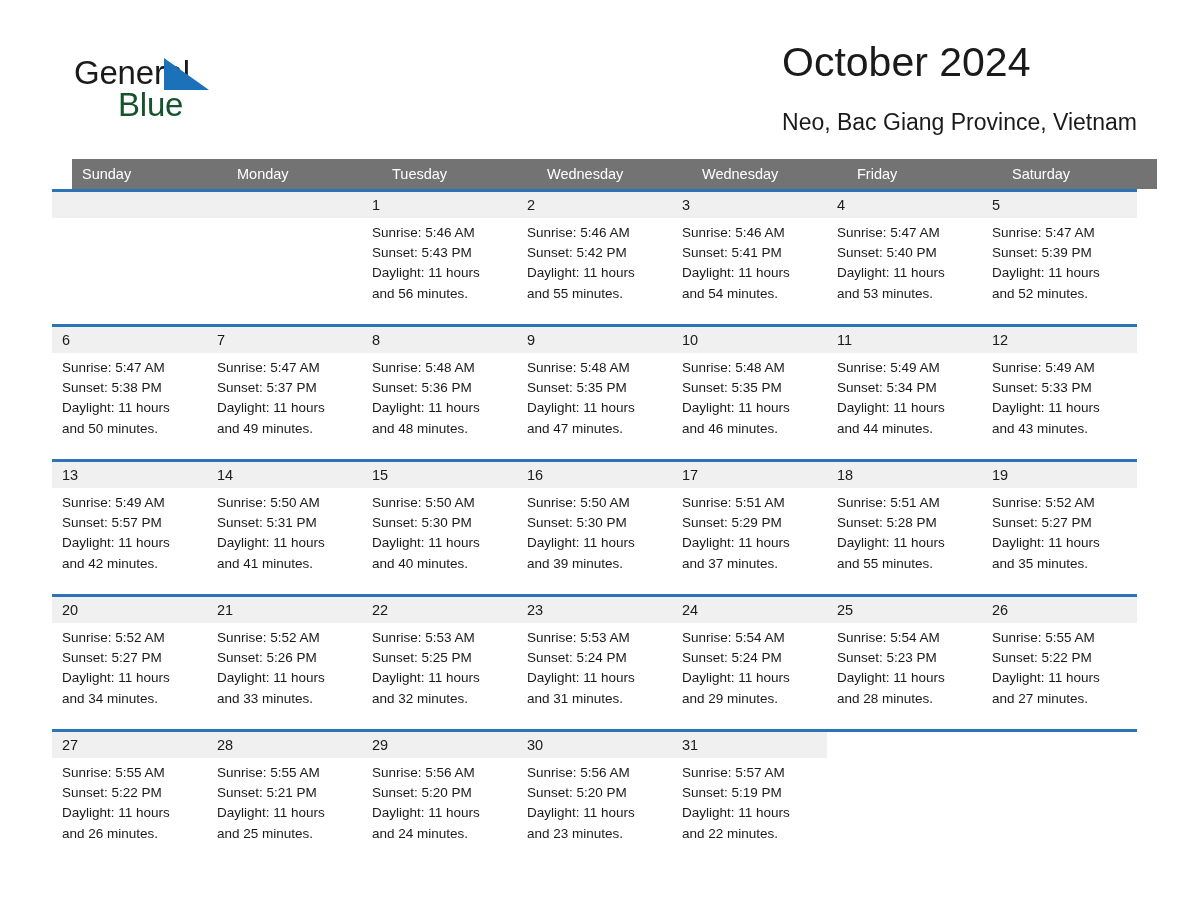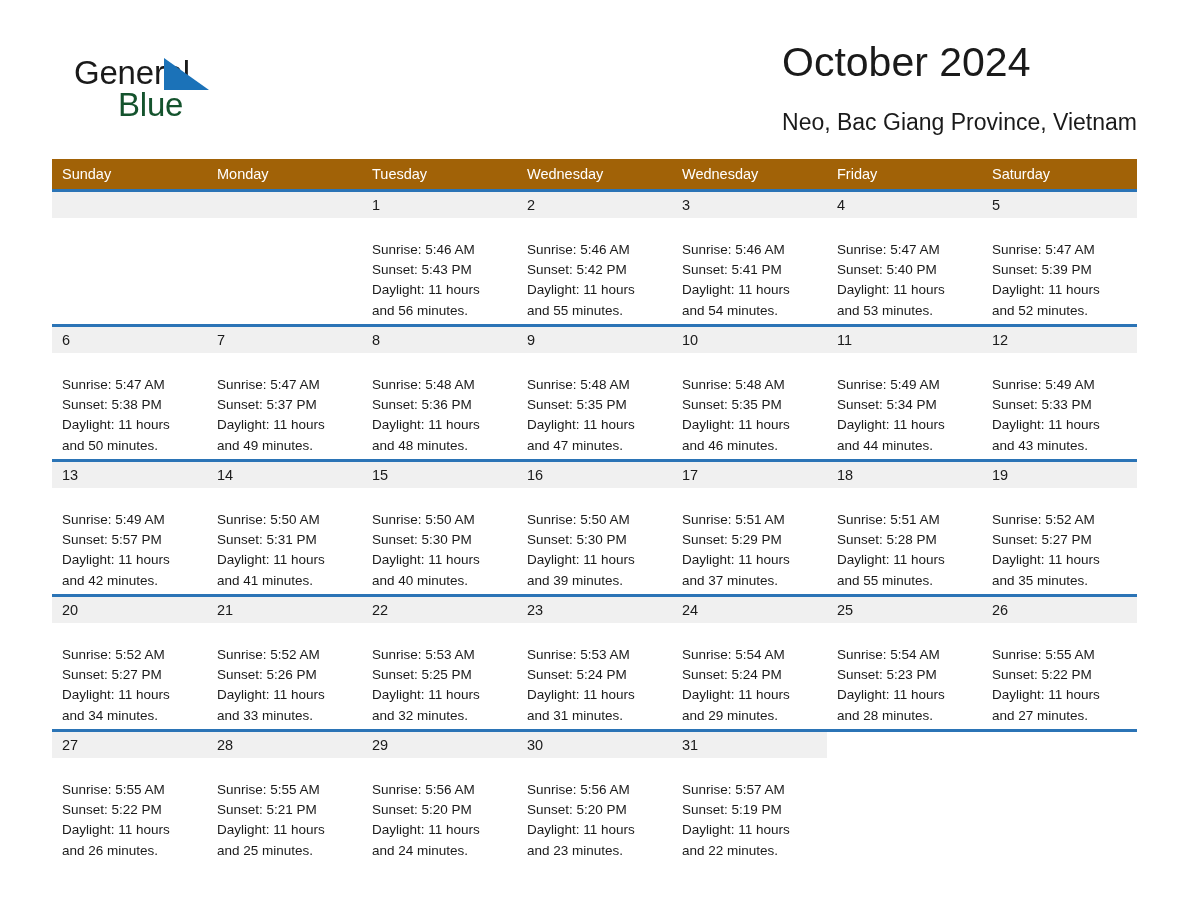--- a/index.html
+++ b/index.html
@@ -90,22 +90,23 @@
   
   .calendar {
     position: absolute;
     left: 52px;
     top: 159px;
     width: 1085px;
   }
   .weekday-row {
     display: flex;
     width: 100%;
-    background: #a16207;
+    background: #737373;
     height: 30px;
+    margin-left: 20px;
   }
   .weekday {
     flex: 1 1 0;
     min-width: 0;
     color: #ffffff;
     font-size: 14.5px;
     line-height: 30px;
     padding-left: 10px;
     box-sizing: border-box;
     white-space: nowrap;
@@ -132,21 +133,21 @@
     background: transparent;
     box-sizing: border-box;
     padding-left: 10px;
   }
   .daynum {
     font-size: 14.5px;
     line-height: 26px;
     color: #1a1a1a;
   }
   .day-body {
-    padding: 22px 8px 0 10px;
+    padding: 5px 8px 0 10px;
   }
   .day-line {
     font-size: 13.5px;
     line-height: 20.2px;
     color: #1a1a1a;
     white-space: nowrap;
   }
   .day-cell.blank-noband .daynum-band { background: transparent; }
 </style>
 </head>

